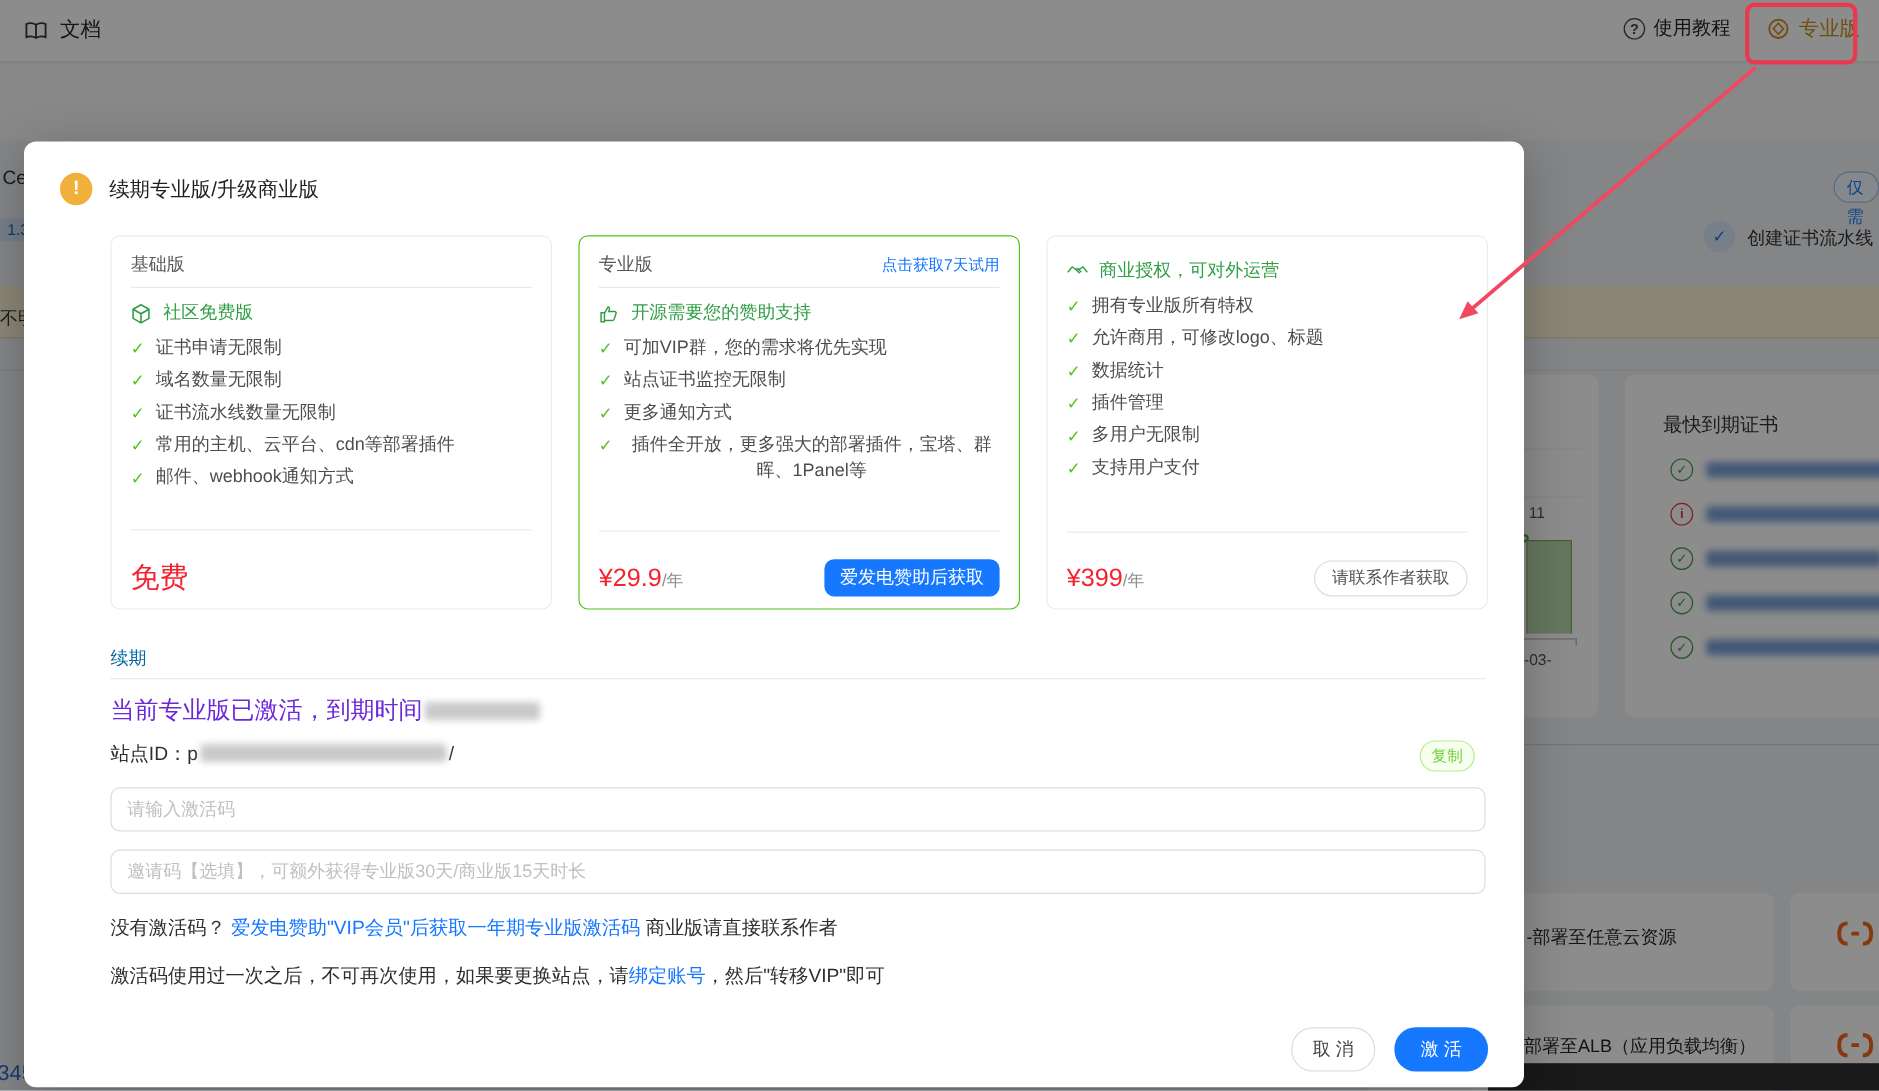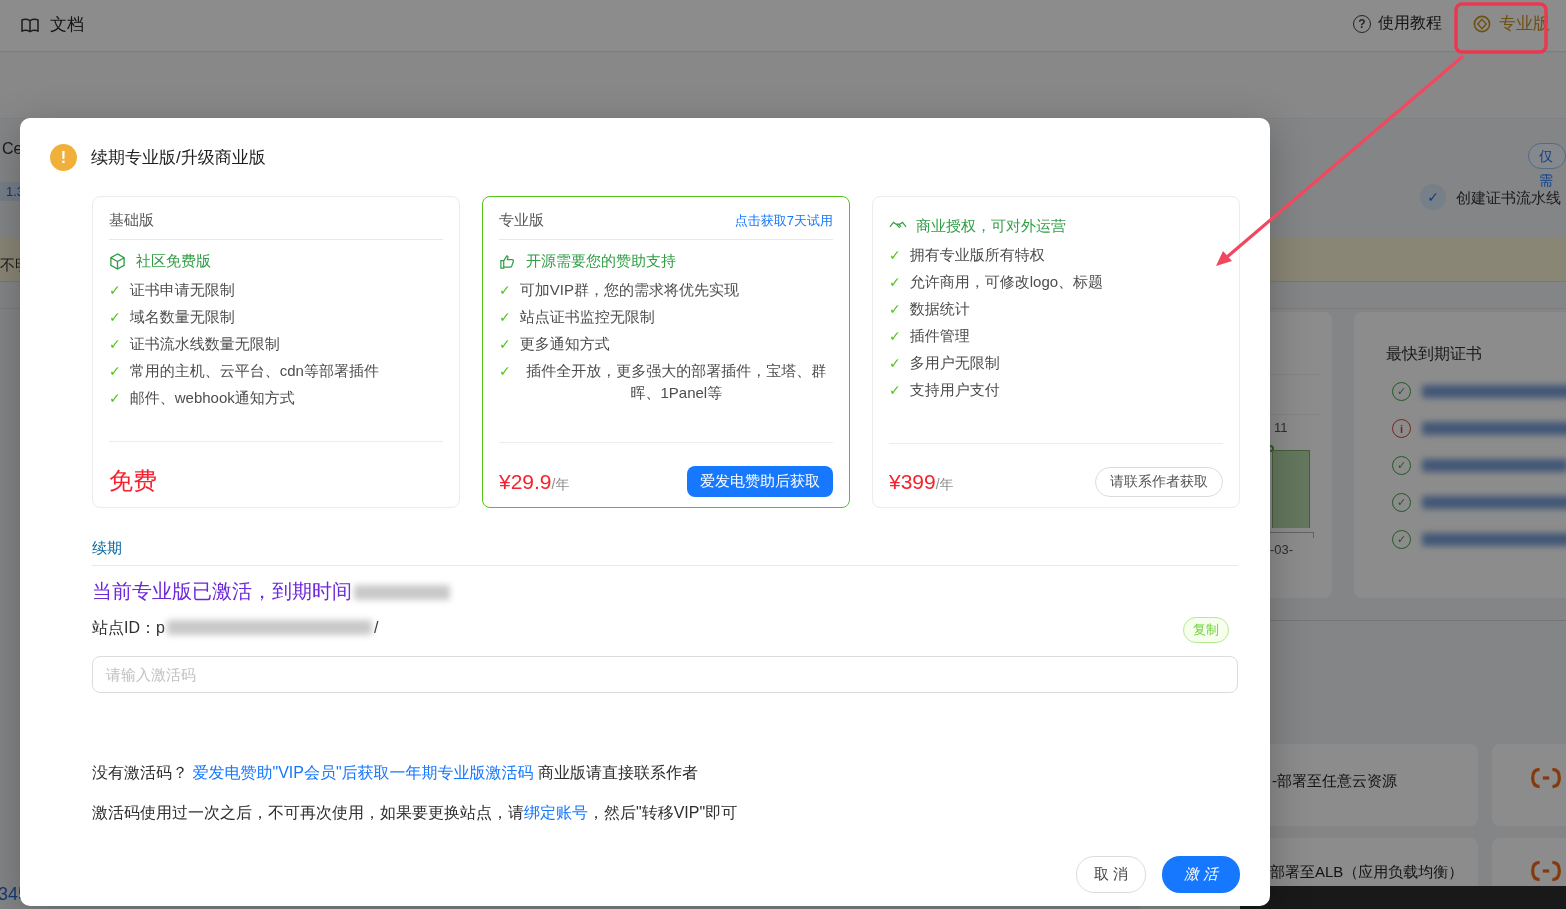--- a/index.html
+++ b/index.html
@@ -111,21 +111,21 @@
              padding:0 13px; font-size:15px; color:#333; background:#fff; }
   .m-input::placeholder { color:#c0c0c0; }
   .in1 { top:538px; } .in2 { top:590px; }
   .p1 { position:absolute; left:72px; top:645px; font-size:16px; color:#2e2e2e; }
   .p2 { position:absolute; left:72px; top:685px; font-size:16px; color:#2e2e2e; }
   .mlink { color:#1677ff; cursor:pointer; }
   .m-foot { position:absolute; right:30px; top:738px; display:flex; gap:16px; }
   .btn-cancel   { width:70px; height:37px; border:1px solid #dcdcdc; border-radius:18px; background:#fff;
                   color:#444; font-size:15px; cursor:pointer; }
   .btn-activate { width:78px; height:37px; background:#1677ff; border:none; border-radius:18px; color:#fff;
-                  font-size:15px; cursor:pointer;font-style:italic; }
+                  font-size:15px; cursor:pointer; }
 
   
   .anno { position:absolute; inset:0; z-index:30; pointer-events:none; }
 </style>
 </head>
 <body>
 
 <div class="bg">
   <div class="topbar">
     <div class="tb-left">
@@ -351,20 +351,21 @@
   <div class="status-line">
     <span>当前专业版已激活，到期时间</span><span class="blur-inline" style="width:96px"></span>
   </div>
 
   <div class="site-line">
     <span>站点ID：</span><span>p</span><span class="blur-inline" style="width:205px"></span><span>/</span>
   </div>
   <div class="copy-pill">复制</div>
 
   <input class="m-input in1" placeholder="请输入激活码" style="">
+  <input class="m-input in2" placeholder="邀请码【选填】，可额外获得专业版30天/商业版15天时长" style="">
 
   <div class="p1">
     <span>没有激活码？</span>
     <span class="mlink">爱发电赞助"VIP会员"后获取一年期专业版激活码</span>
     <span> 商业版请直接联系作者</span>
   </div>
   <div class="p2">
     <span>激活码使用过一次之后，不可再次使用，如果要更换站点，请</span><span class="mlink">绑定账号</span><span>，然后"转移VIP"即可</span>
   </div>
 

